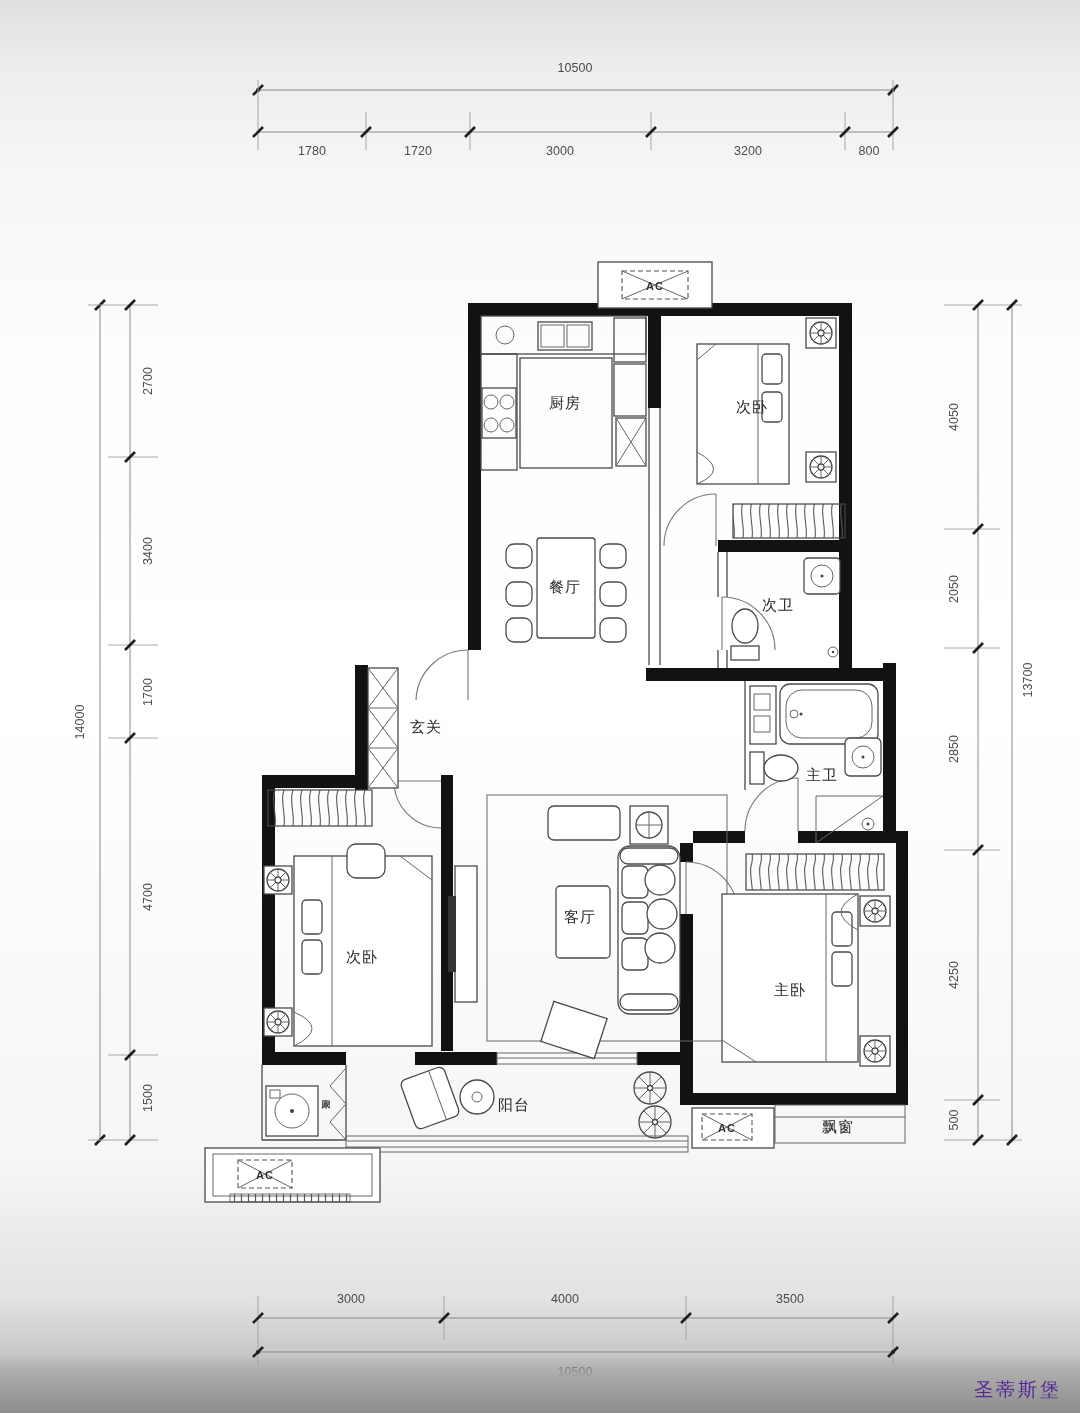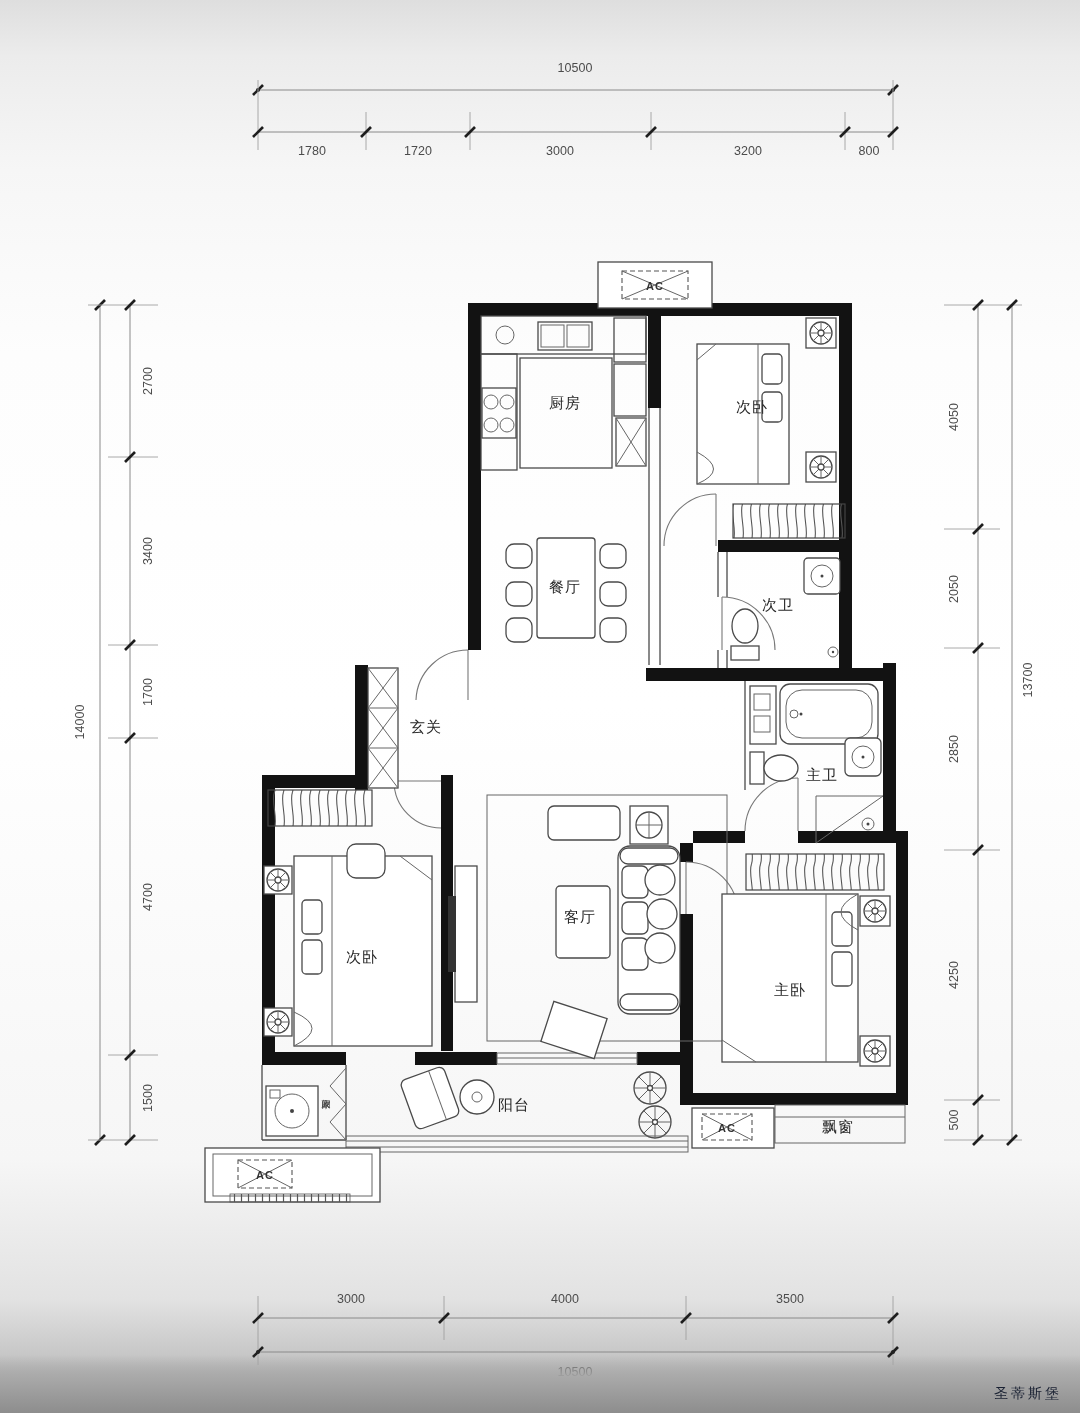--- a/index.html
+++ b/index.html
@@ -20,22 +20,22 @@
   .dash{fill:#fff;stroke:#555;stroke-width:1.1;stroke-dasharray:5 3;}
   .dim-t{font-size:12.5px;fill:#4c4c4c;}
   .room-t{font-size:15px;fill:#262626;letter-spacing:1px;}
   .small-t{font-size:9px;fill:#444;}
   .ac-t{font-size:11px;font-weight:bold;fill:#333;letter-spacing:1px;}
   #bottom-bar{
     position:absolute;left:0;bottom:0;width:100%;height:58px;
     background:linear-gradient(180deg,rgba(170,170,170,0) 0%,#a8a8a8 40%,#8d8d8d 100%);
   }
   #watermark{
-    position:absolute;right:18px;bottom:10px;color:#0f172a;
-    font-size:14px;letter-spacing:3px;opacity:.92;
+    position:absolute;right:18px;bottom:10px;color:#4c1d95;
+    font-size:19px;letter-spacing:3px;opacity:.92;
   }
   text{text-anchor:middle;}
 </style>
 </head>
 <body>
 
 <svg width="1080" height="1413" viewBox="0 0 1080 1413">
   <defs>
     <pattern id="wd" width="9" height="36" patternUnits="userSpaceOnUse">
       <path d="M4.5,0 C1,9 8,27 4.5,36" fill="none" stroke="#555" stroke-width="1.1"></path>

